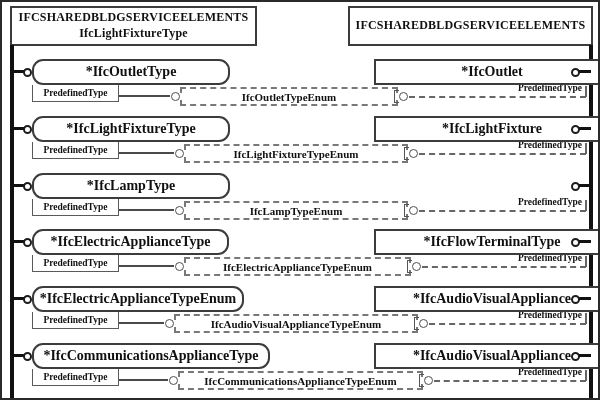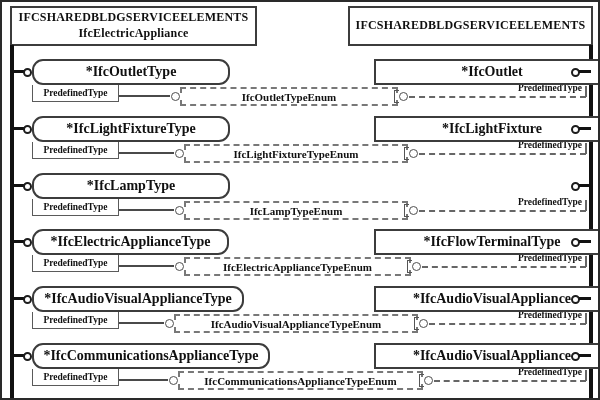--- a/index.html
+++ b/index.html
@@ -59,21 +59,21 @@
   .conn-l{position:absolute;left:10px;top:11px;width:12px;height:3px;background:#111;}
   .conn-r{position:absolute;left:577px;top:11px;width:12px;height:3px;background:#111;}
 </style>
 </head>
 <body>
 
 <div id="canvas">
 
   <div class="header" id="header-left">
     <div>IFCSHAREDBLDGSERVICEELEMENTS</div>
-    <div>IfcElectricAppliance</div>
+    <div>IfcLightFixtureType</div>
   </div>
   <div class="header" id="header-right">
     <div>IFCSHAREDBLDGSERVICEELEMENTS</div>
   </div>
 
   <div class="rail" id="rail-left"></div>
   <div class="rail" id="rail-right"></div>
 
   <div class="row" style="--t:57px; --lw:198px; --el:178px; --ew:218px;">
     <div class="conn-l"></div>
@@ -173,21 +173,21 @@
         <span>*IfcFlowTerminalType</span>
       </div>
     <div class="circ c-instbox"></div>
     <div class="conn-r"></div>
   </div>
 
   <div class="row" style="--t:284px; --lw:212px; --el:172px; --ew:244px;">
     <div class="conn-l"></div>
     <div class="circ c-leftrail"></div>
     <div class="mainbox typebox">
-        <span>*IfcAudioVisualApplianceType</span>
+        <span>*IfcElectricApplianceTypeEnum</span>
       </div>
     <div class="attrbox">
         <span>PredefinedType</span>
       </div>
     <div class="rel-left"></div>
     <div class="circ gray c-enuml"></div>
     <div class="enum">
         <span>IfcAudioVisualApplianceTypeEnum</span>
       </div>
     <div class="bracket"></div>

